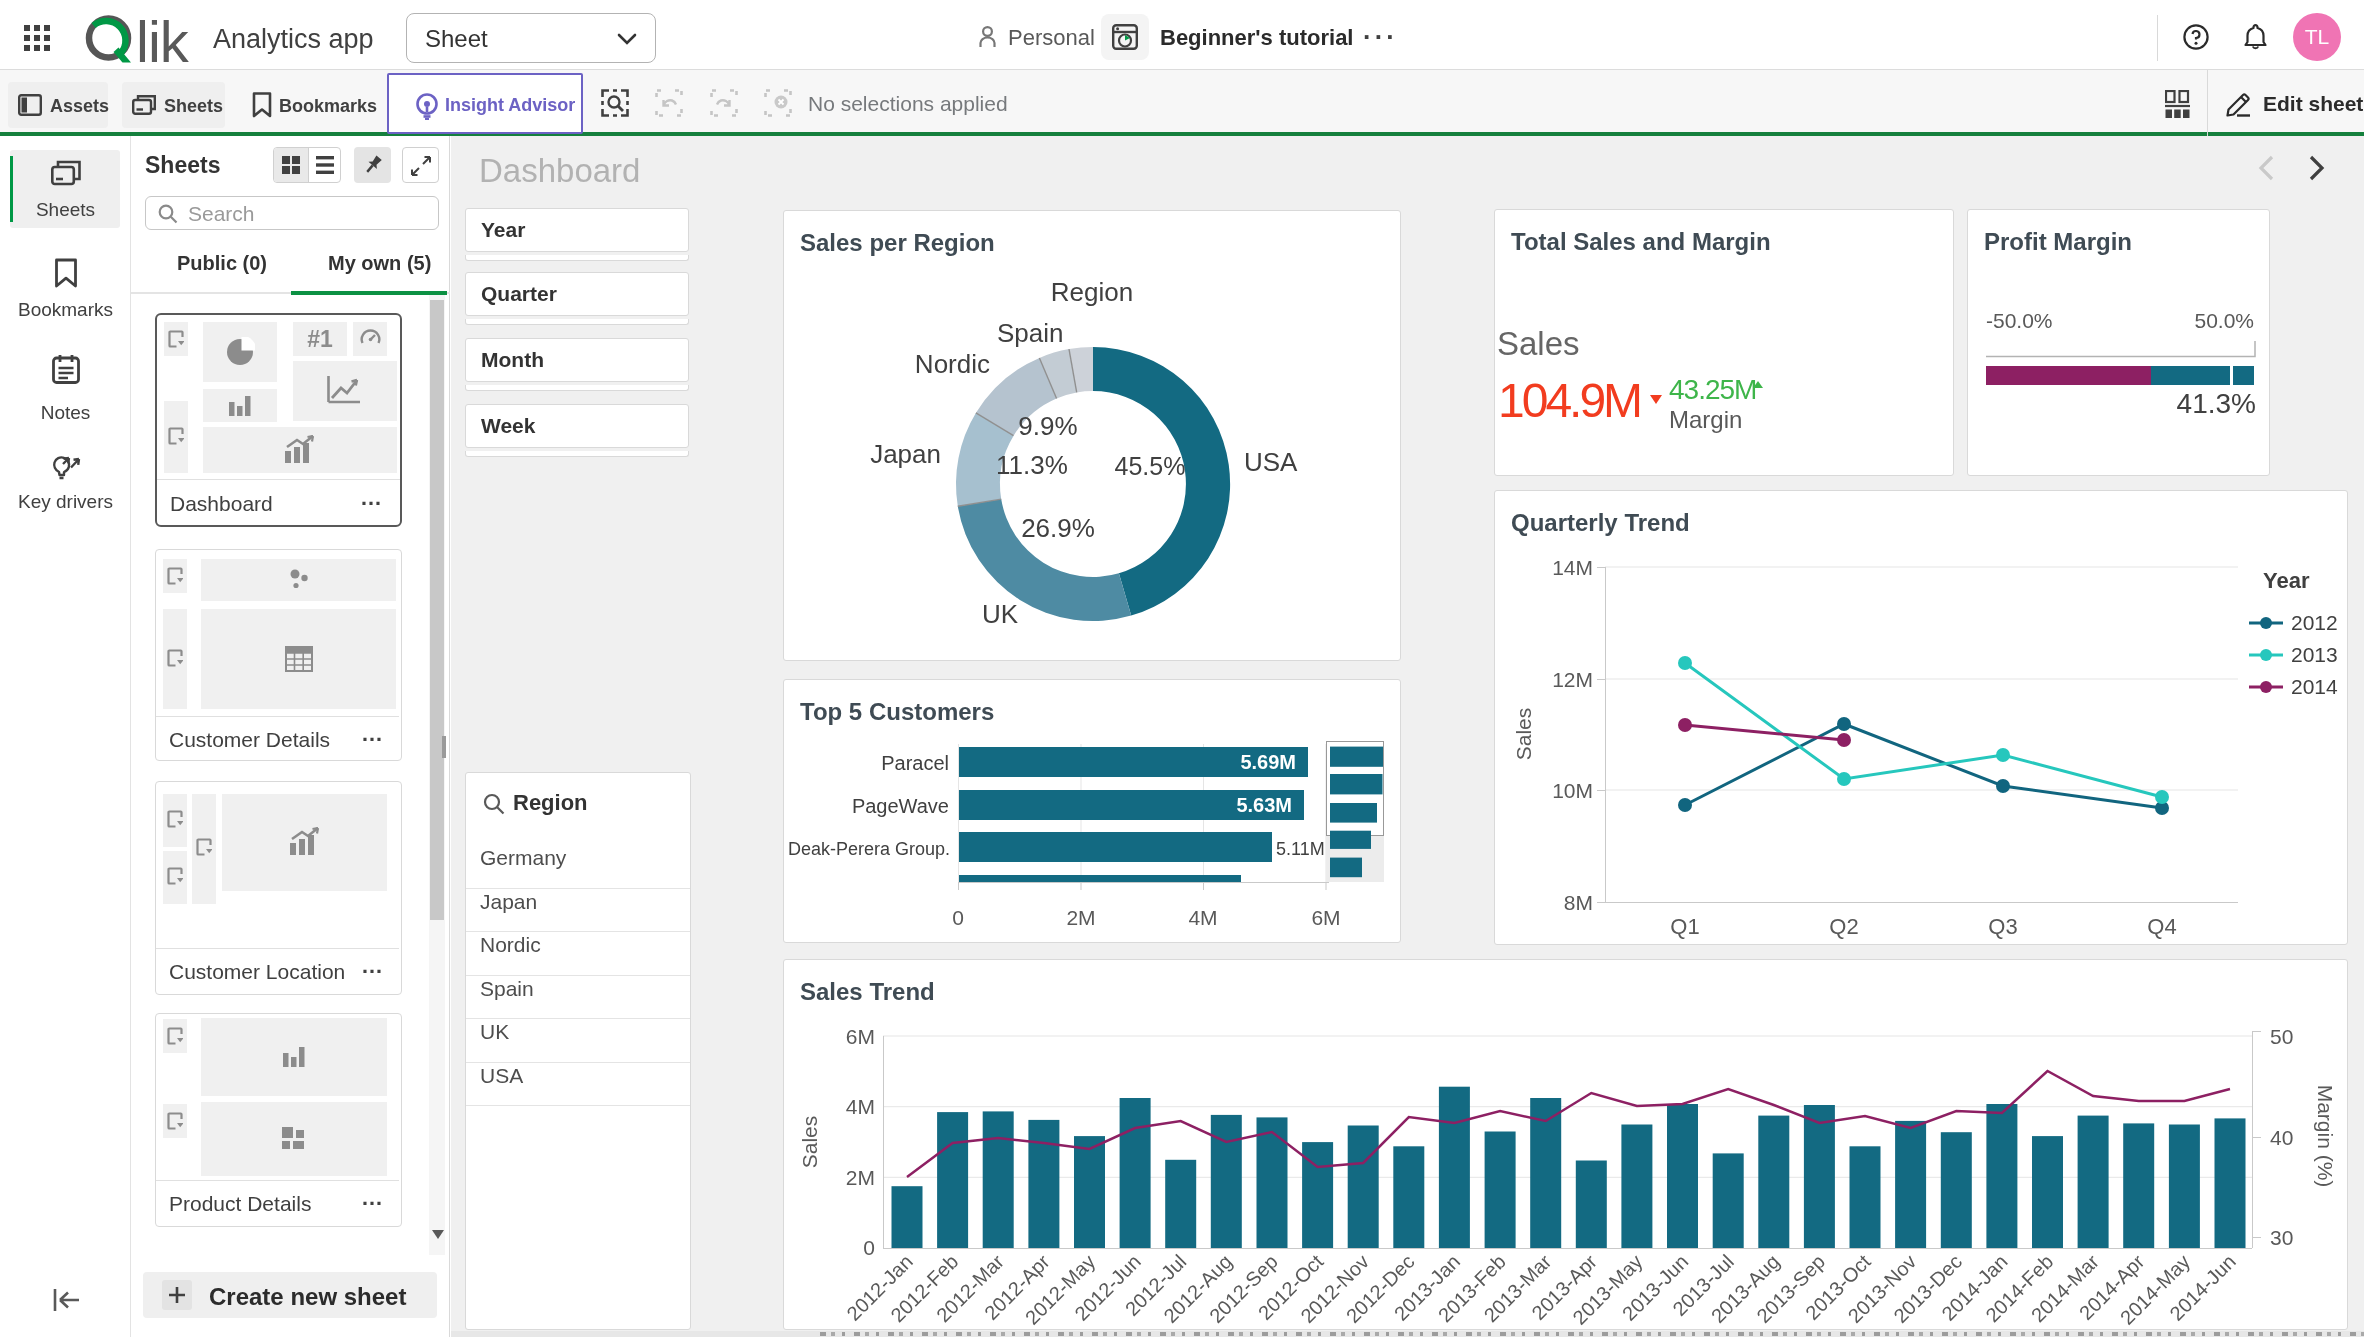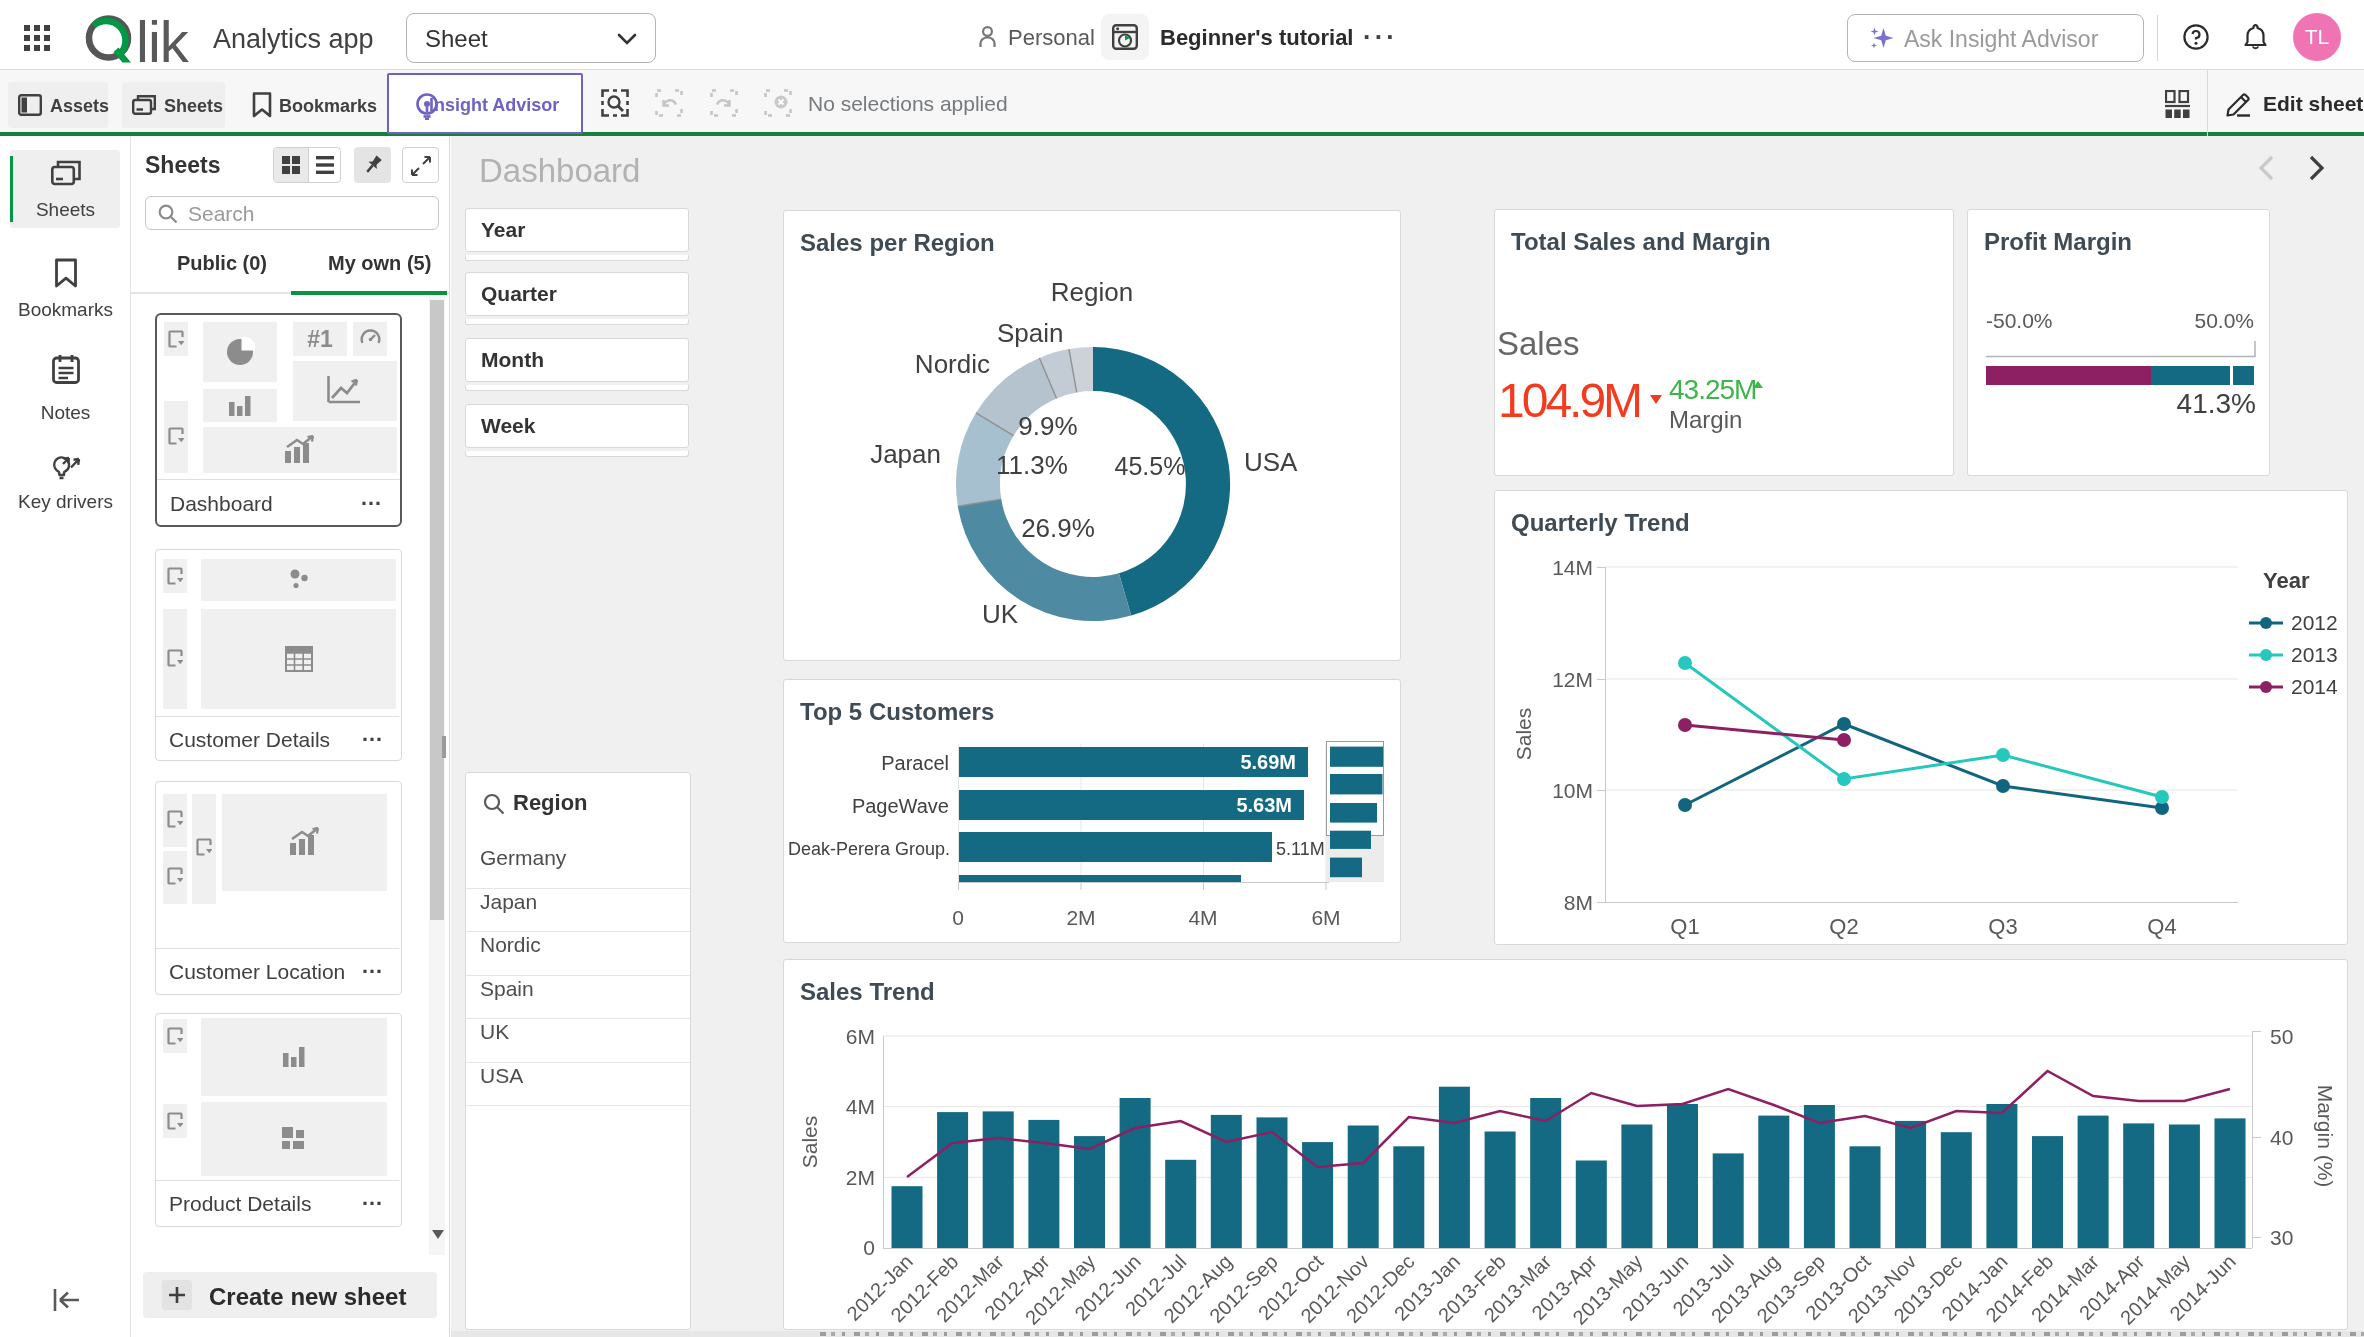--- a/index.html
+++ b/index.html
@@ -68,28 +68,20 @@
       <rect x="1.2" y="1.2" width="23.6" height="23.6" rx="3" fill="none" stroke="#404040" stroke-width="2.4"></rect>
       <line x1="1.2" y1="8" x2="24.8" y2="8" stroke="#404040" stroke-width="2.4"></line>
       <circle cx="5.6" cy="4.7" r="1.5" fill="#404040"></circle>
       <circle cx="13" cy="16.5" r="6" fill="none" stroke="#404040" stroke-width="2.2"></circle>
       <path d="M13 16.5 L13 11 L18 14 Z" fill="#009845"></path>
     </svg>
   </div>
   <div class="abs" style="left:1160px; top:25px; font-size:22px; color:#2b2b2b; font-weight:bold; white-space:nowrap;">Beginner's tutorial</div>
   <div class="abs" style="left:1363px; top:22px; font-size:26px; color:#404040; letter-spacing:3px; font-weight:bold;">···</div>
 
-  <div class="abs" style="left:1847px; top:14px; width:297px; height:48px; border:1px solid #b3b3b3; border-radius:8px;">
-    <svg class="abs" style="left:21px; top:11px;" width="26" height="26" viewBox="0 0 26 26">
-      <path d="M14.5 2 L16.8 9.7 L24.5 12 L16.8 14.3 L14.5 22 L12.2 14.3 L4.5 12 L12.2 9.7 Z" fill="#7b6fd0"></path>
-      <path d="M5.5 1.5 L6.4 4.6 L9.5 5.5 L6.4 6.4 L5.5 9.5 L4.6 6.4 L1.5 5.5 L4.6 4.6 Z" fill="#7b6fd0"></path>
-      <path d="M5 16.5 L5.7 18.8 L8 19.5 L5.7 20.2 L5 22.5 L4.3 20.2 L2 19.5 L4.3 18.8 Z" fill="#7b6fd0"></path>
-    </svg>
-    <div class="abs" style="left:56px; top:11px; font-size:23px; color:#9a9a9a;">Ask Insight Advisor</div>
-  </div>
   <div class="abs" style="left:2157px; top:15px; width:1px; height:46px; background:#d9d9d9;"></div>
 
   <svg class="abs" style="left:2183px; top:24px;" width="26" height="26" viewBox="0 0 26 26">
     <circle cx="13" cy="13" r="11.6" fill="none" stroke="#2b2b2b" stroke-width="2.2"></circle>
     <path d="M9.5 10 A3.5 3.5 0 1 1 13 14 L13 15.5" fill="none" stroke="#2b2b2b" stroke-width="2.2"></path>
     <circle cx="13" cy="19.3" r="1.5" fill="#2b2b2b"></circle>
   </svg>
 
   <svg class="abs" style="left:2243px; top:23px;" width="25" height="28" viewBox="0 0 25 28">
     <path d="M12.5 2.2 A 2 2 0 0 1 14.5 4.2 L14.5 5 A8 8 0 0 1 20.5 12.7 L20.5 19 L22.5 22 L2.5 22 L4.5 19 L4.5 12.7 A8 8 0 0 1 10.5 5 L10.5 4.2 A2 2 0 0 1 12.5 2.2 Z" fill="none" stroke="#2b2b2b" stroke-width="2.2" stroke-linejoin="round"></path>
@@ -117,21 +109,21 @@
       </svg>
   <div class="abs" style="left:279px; top:26px; font-size:18px; font-weight:bold; color:#404040;">Bookmarks</div>
   <div class="abs" style="left:387px; top:3px; width:196px; height:61px; border:2px solid #6c62c4; border-radius:2px; background:#fff;">
     <svg class="abs" style="left:24px; top:17px;" width="28" height="28" viewBox="0 0 28 28">
       <circle cx="14" cy="12" r="9.5" fill="none" stroke="#6c62c4" stroke-width="2.6"></circle>
       <circle cx="14" cy="12" r="3" fill="#6c62c4"></circle>
       <path d="M14 15 L14 20" stroke="#6c62c4" stroke-width="2.6"></path>
       <path d="M10.5 24.5 L17.5 24.5" stroke="#6c62c4" stroke-width="2.6"></path>
       <path d="M12 27.2 L16 27.2" stroke="#6c62c4" stroke-width="2.4"></path>
     </svg>
-    <div class="abs" style="left:40px; top:20px; font-size:18px; font-weight:bold; color:#6c62c4; white-space:nowrap;">Insight Advisor</div>
+    <div class="abs" style="left:56px; top:20px; font-size:18px; font-weight:bold; color:#6c62c4; white-space:nowrap;">Insight Advisor</div>
   </div>
 
   <svg class="abs" style="left:601px; top:19px;" width="28" height="28" viewBox="0 0 28 28">
     <path d="M1.5 8 L1.5 1.5 L8 1.5 M20 1.5 L26.5 1.5 L26.5 8 M26.5 20 L26.5 26.5 L20 26.5 M8 26.5 L1.5 26.5 L1.5 20" fill="none" stroke="#404040" stroke-width="2.6"></path>
     <path d="M1.5 12 L1.5 16 M12 1.5 L16 1.5 M26.5 12 L26.5 16 M12 26.5 L16 26.5" stroke="#404040" stroke-width="2.6"></path>
     <circle cx="13" cy="13" r="5.5" fill="none" stroke="#404040" stroke-width="2.4"></circle>
     <path d="M17 17 L22 22" stroke="#404040" stroke-width="2.8"></path>
   </svg>
   <svg class="abs" style="left:655px; top:19px;" width="28" height="28" viewBox="0 0 28 28">
     <path d="M1.5 8 L1.5 1.5 L8 1.5 M20 1.5 L26.5 1.5 L26.5 8 M26.5 20 L26.5 26.5 L20 26.5 M8 26.5 L1.5 26.5 L1.5 20" fill="none" stroke="#c5c5c5" stroke-width="2.6" stroke-dasharray="4 3"></path>

